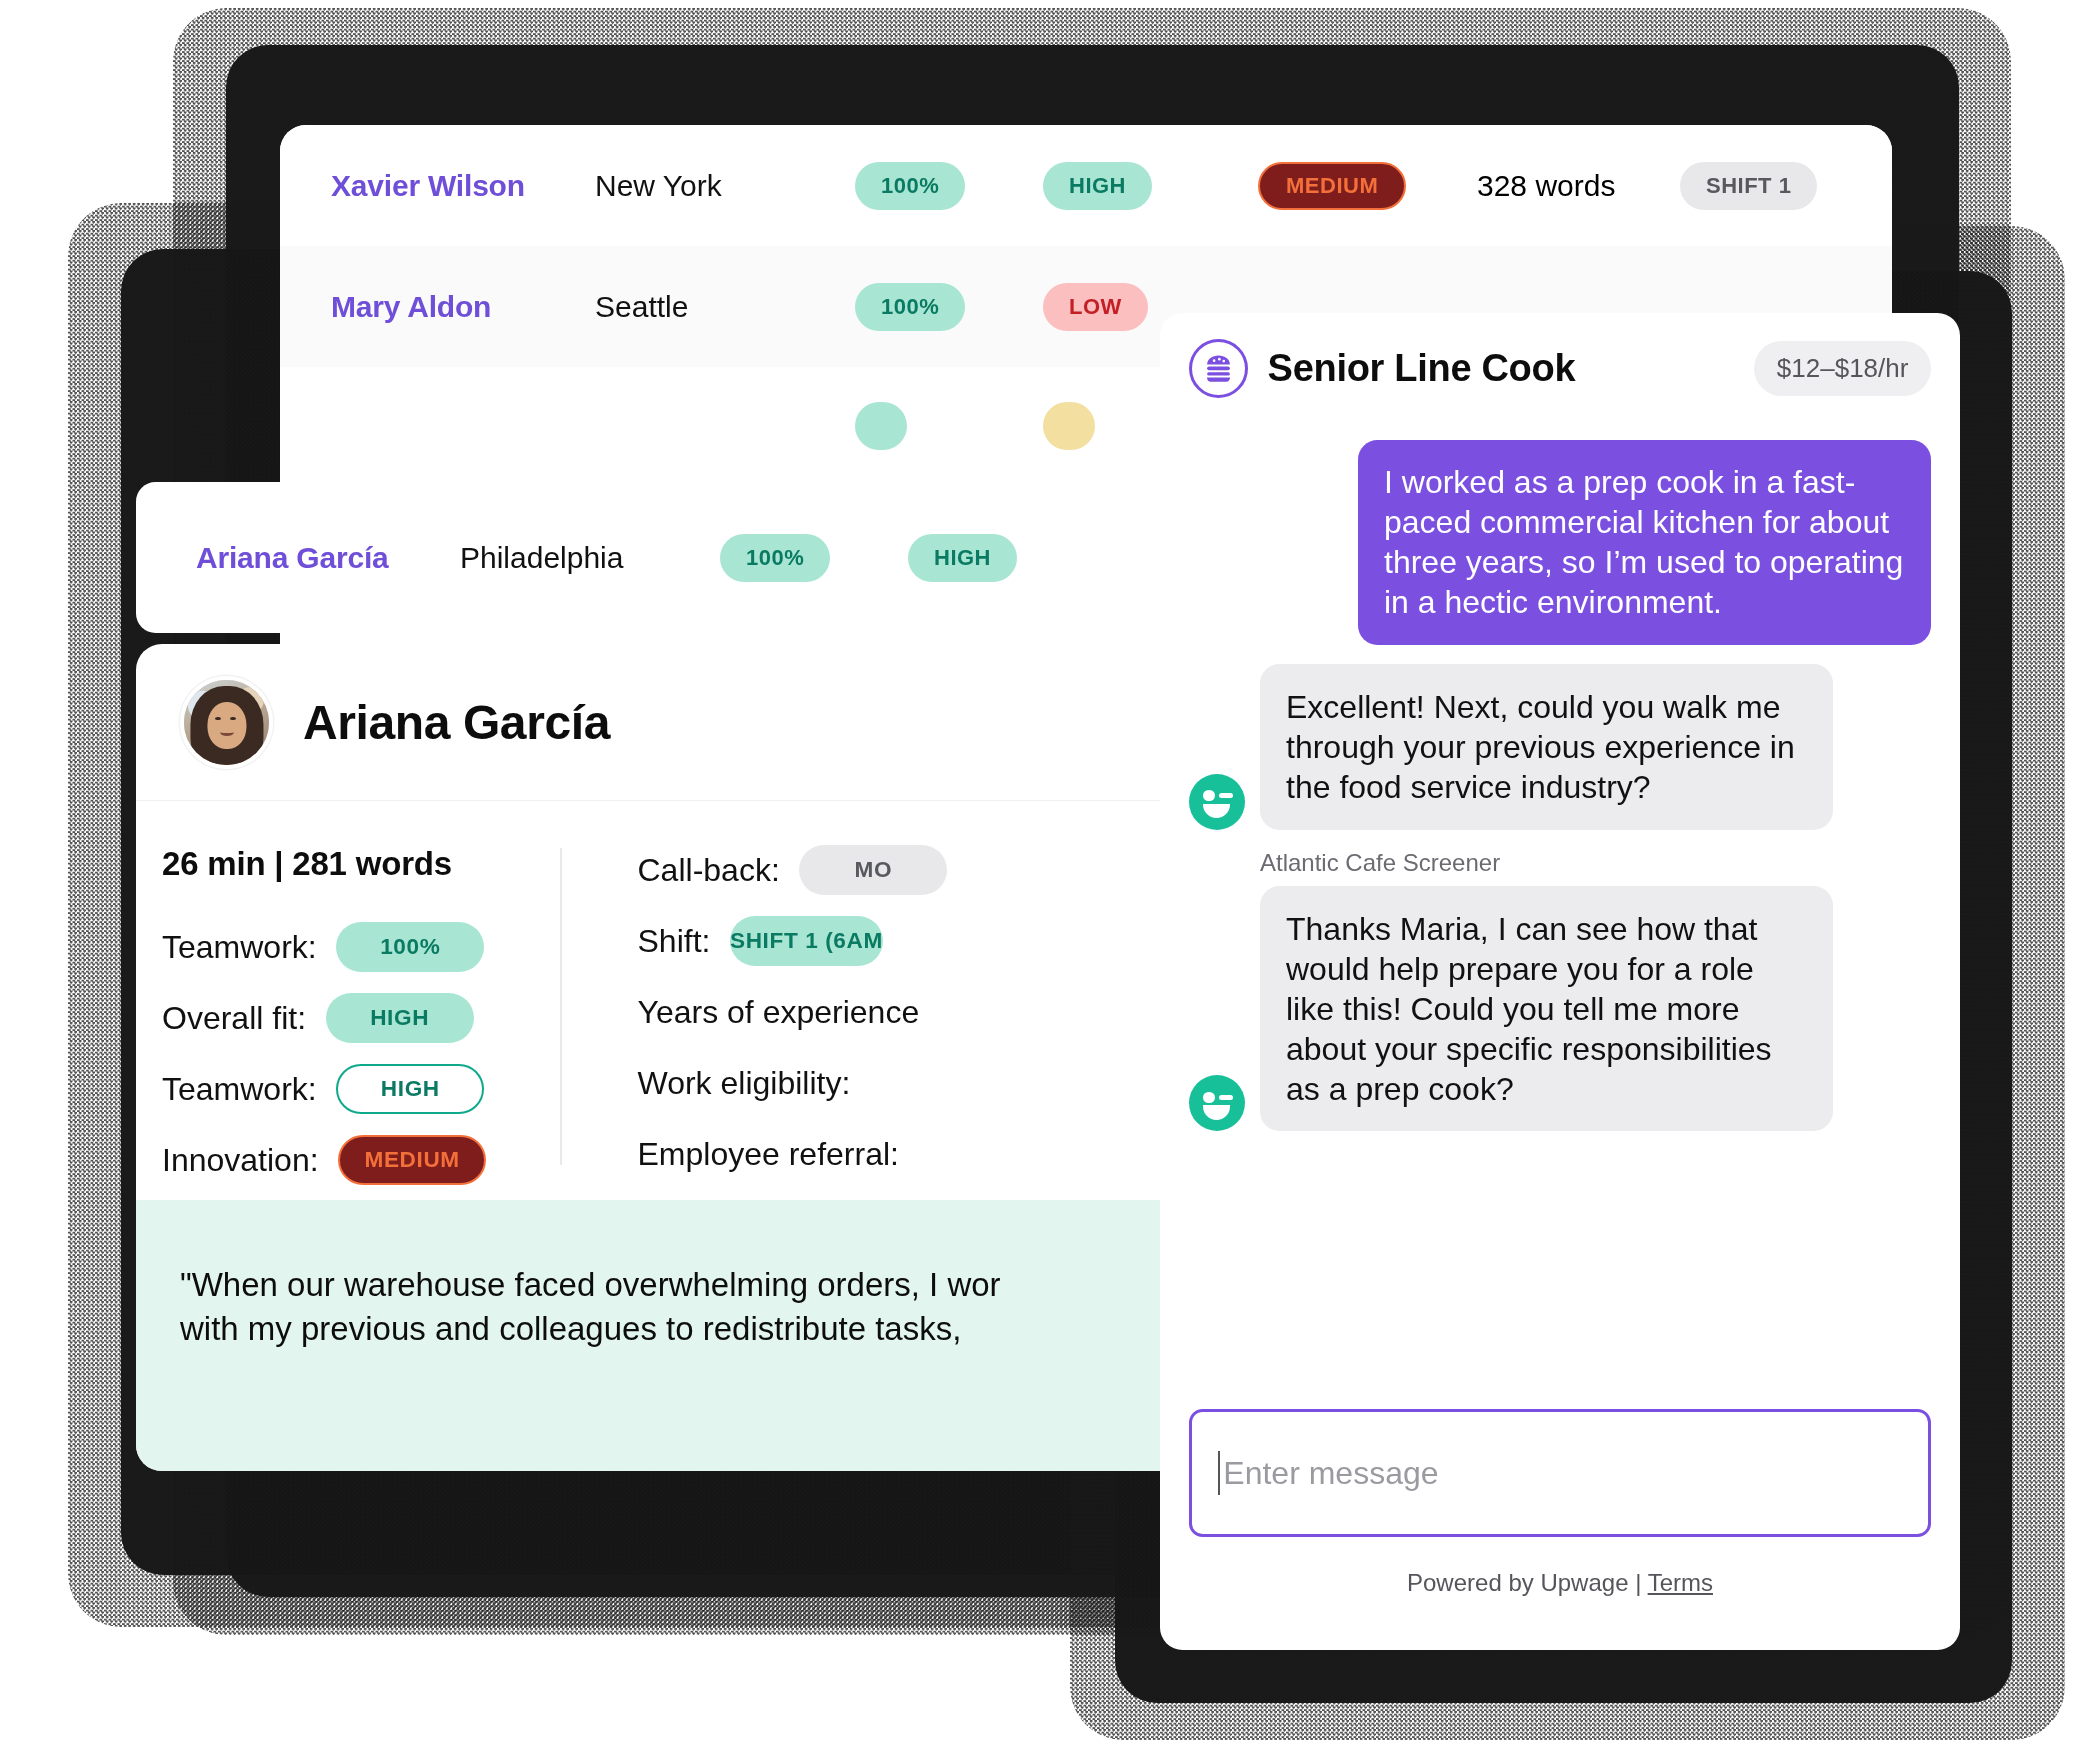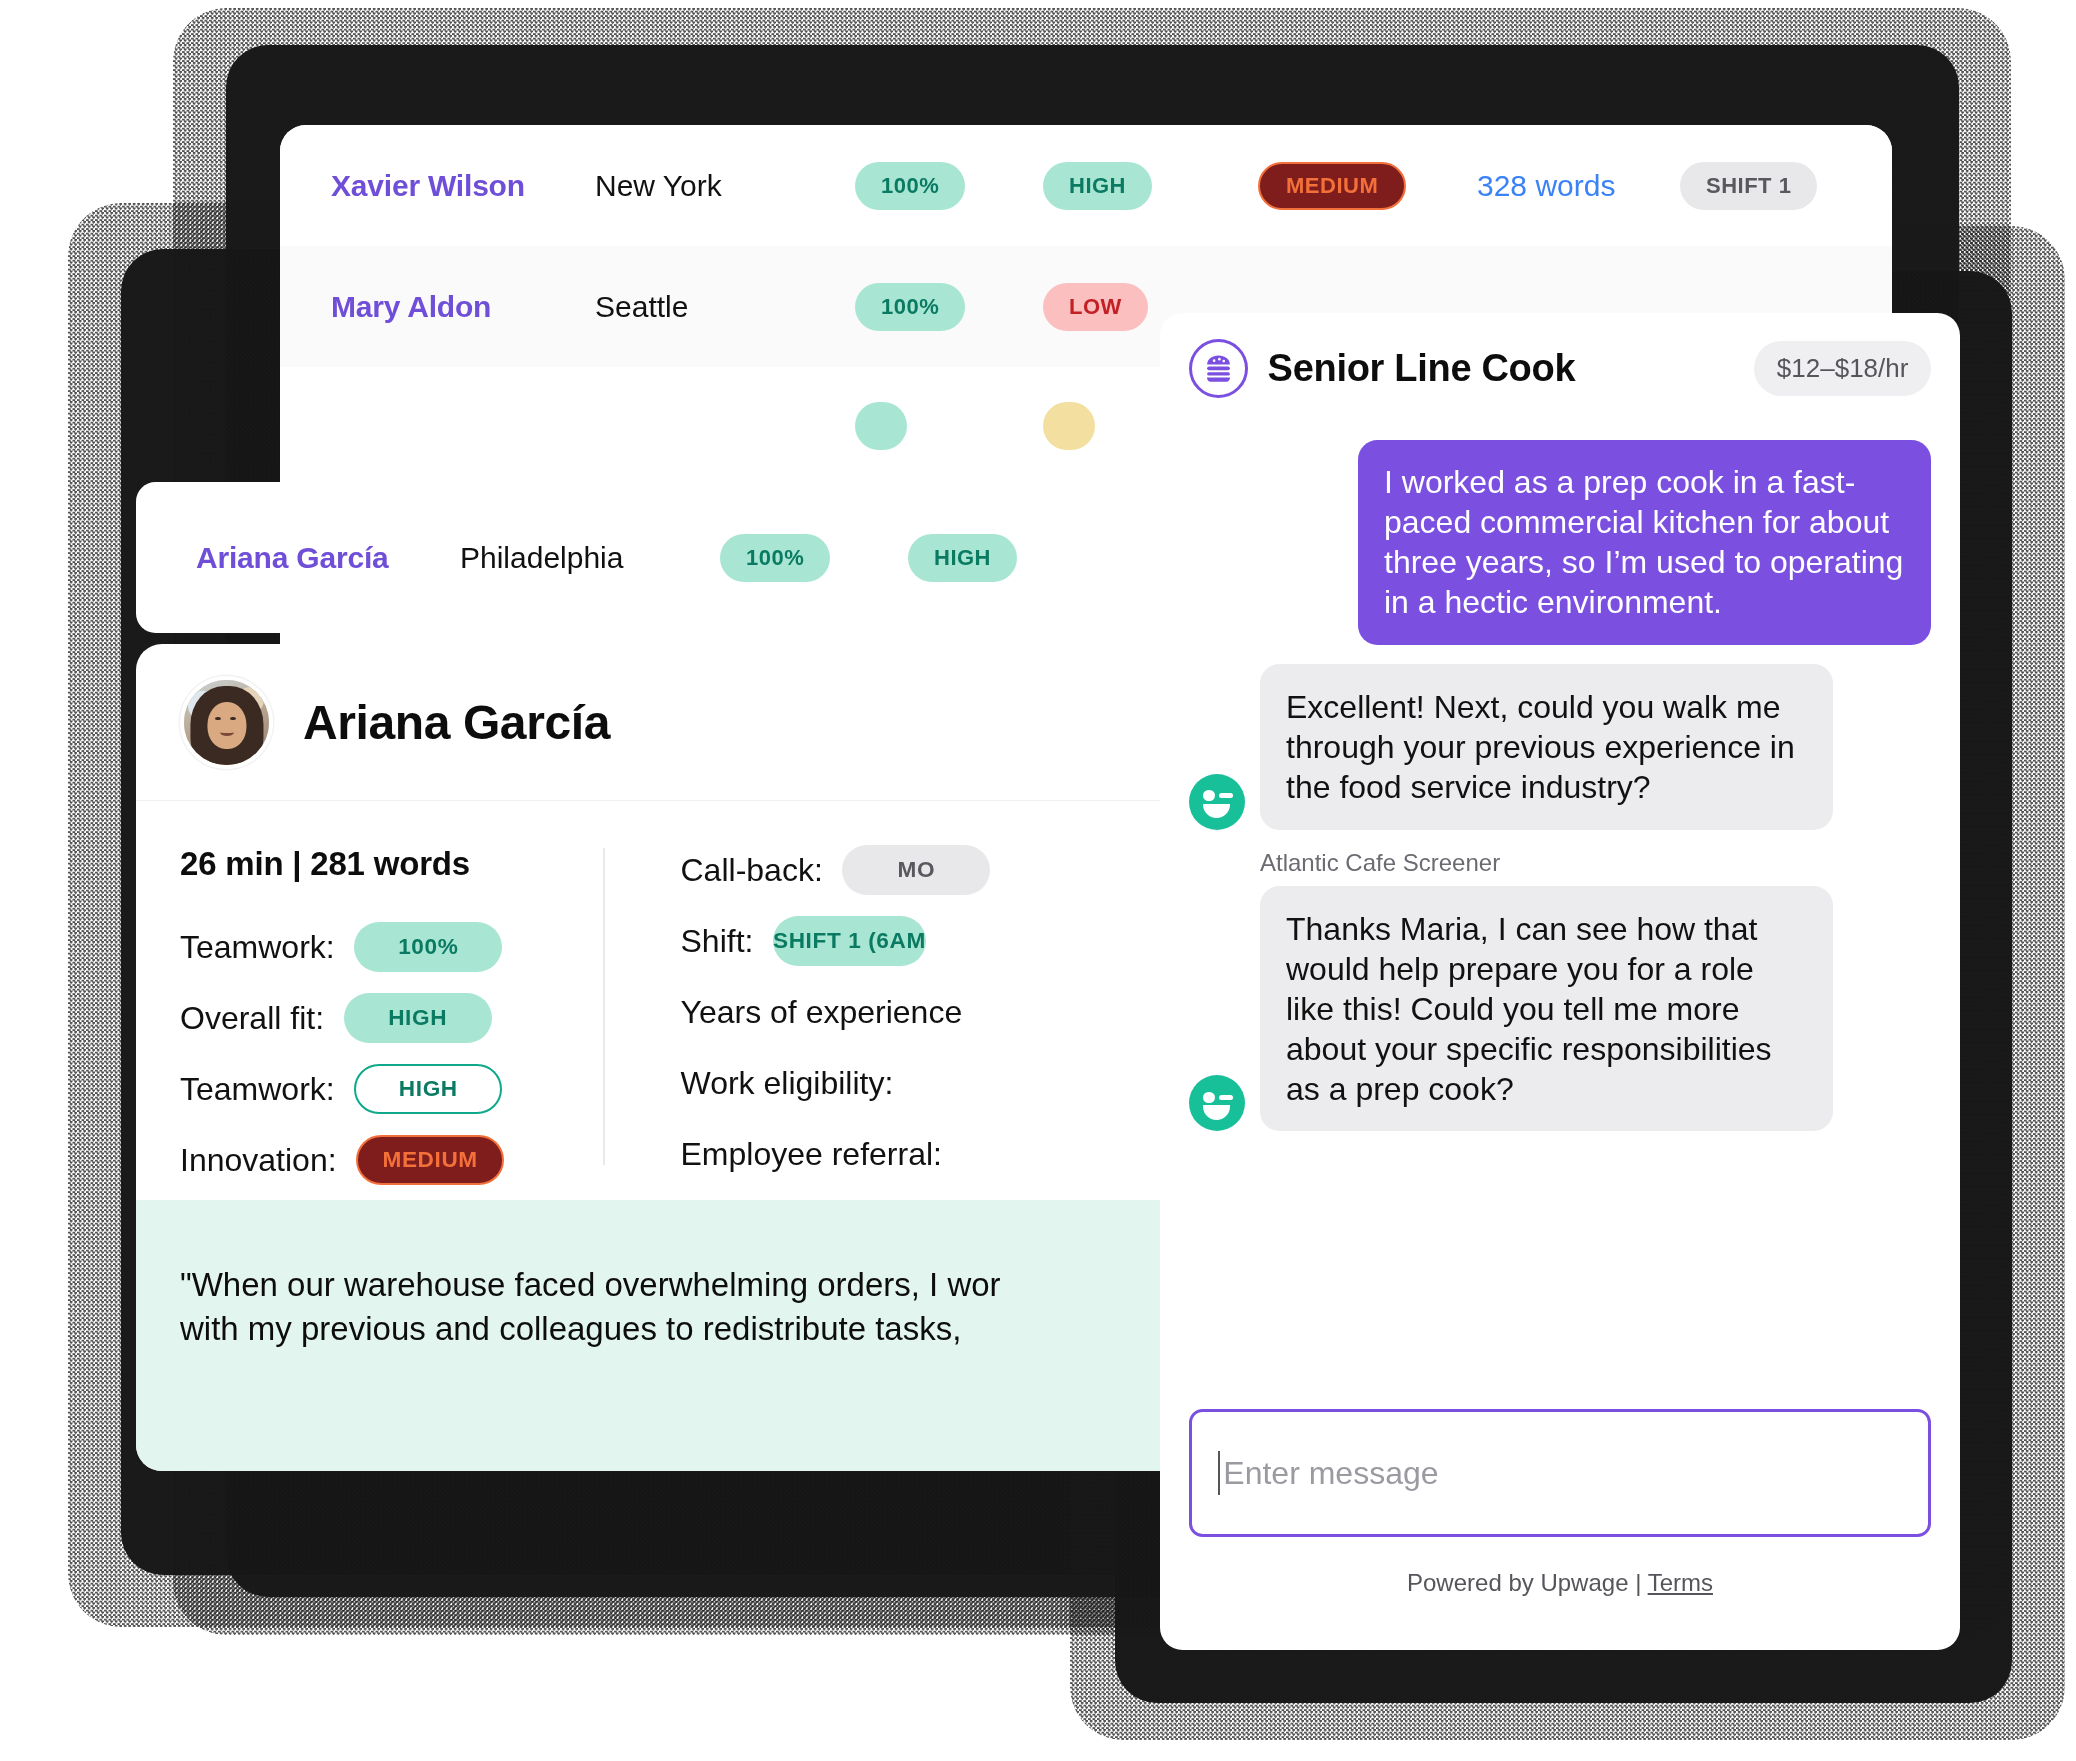--- a/index.html
+++ b/index.html
@@ -53,21 +53,21 @@
   .c-cand { width:264px; }
   .c-loc  { width:260px; }
   .c-kno  { width:188px; }
   .c-ovr  { width:215px; }
   .c-team { width:219px; }
   .c-word { width:203px; }
   .c-shift{ width:188px; }
 
   .cand-name { font-size:30px; font-weight:700; color:#6F4ED8; letter-spacing:-0.2px;}
   .loc-txt   { font-size:30px; color:#111; }
-  .words-txt { font-size:30px; color:#3b82f6; }
+  .words-txt { font-size:30px; color:#000000; }
 
   .pill {
     display:inline-flex; align-items:center; justify-content:center;
     height:48px; padding:0 26px; border-radius:753px;
     font-size:22px; font-weight:700; letter-spacing:0.5px;
   }
   .pill-teal   { background:#A8E6D3; color:#0B7A63; }
   .pill-red    { background:#FBBFC0; color:#C32026; }
   .pill-gray   { background:#E8E8EB; color:#58585F; }
   .pill-yellow { background:#F3DFA0; color:#8A6B12; }
@@ -99,21 +99,21 @@
      width:86%;height:98%;border-radius:46% 46% 38% 38%;background:#3a2a22;}
   .avatar .face{position:absolute;left:50%;top:26%;transform:translateX(-50%);
      width:46%;height:56%;border-radius:48% 48% 46% 46%;background:#d9a982;}
   .avatar .eye{position:absolute;top:44%;width:7%;height:4%;border-radius:50%;background:#3a2a22;}
   .avatar .eye.l{left:37%;} .avatar .eye.r{left:54%;}
   .avatar .smile{position:absolute;left:42%;top:57%;width:17%;height:9%;
      border-bottom:3px solid #7a4a38;border-radius:0 0 60% 60%;}
   .detail-name { font-size:48px; font-weight:700; color:#0d0d0d; letter-spacing:-0.4px; }
 
   .detail-body { display:flex; height:399px; padding:44px 0 0 0; }
-  .col-left { width:467px; padding-left:44px; }
+  .col-left { width:424px; padding-left:26px; }
   .col-divider { width:1.5px; background:#e9e9ec; margin:3px 0 35px 0; }
   .col-right { flex:1; padding-left:76px; }
 
   .summary-line { font-size:33px; font-weight:700; color:#0d0d0d; margin-bottom:39px; letter-spacing:-0.2px;}
   .frow { display:flex; align-items:center; gap:19.6px; margin-bottom:21px; height:50px; }
   .flabel { font-size:32px; color:#111; }
   .fpill { min-width:148px; height:50px; border-radius:753px; display:flex; align-items:center; justify-content:center;
            font-size:22.6px; font-weight:700; letter-spacing:0.6px; }
   .frow-r { display:flex; align-items:center; gap:19.6px; margin-bottom:21px; height:50px; white-space:nowrap; }
 

